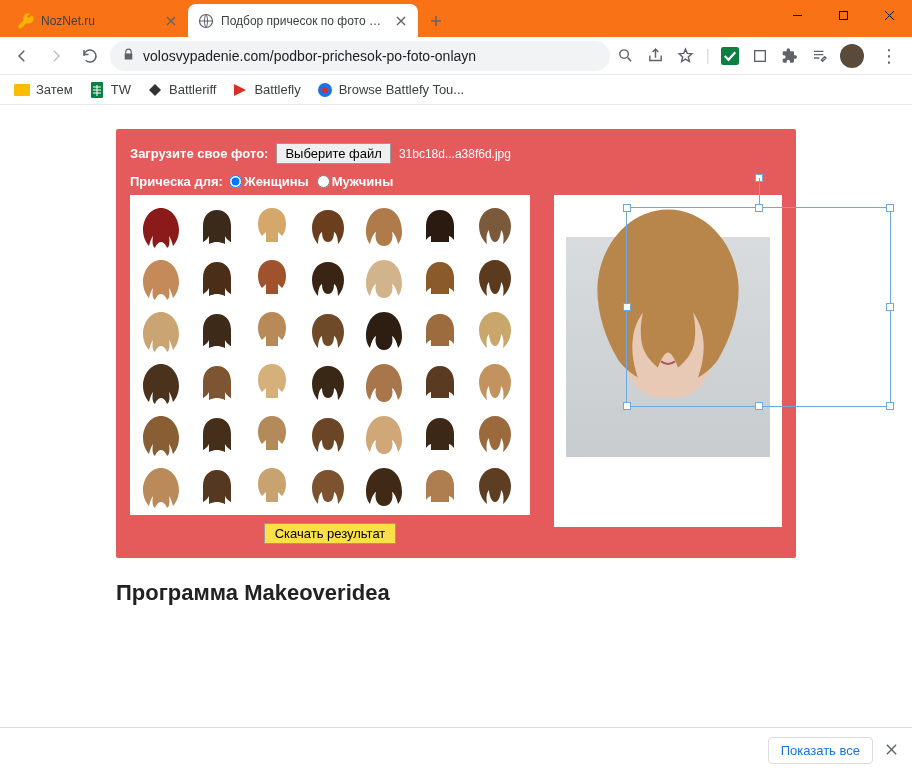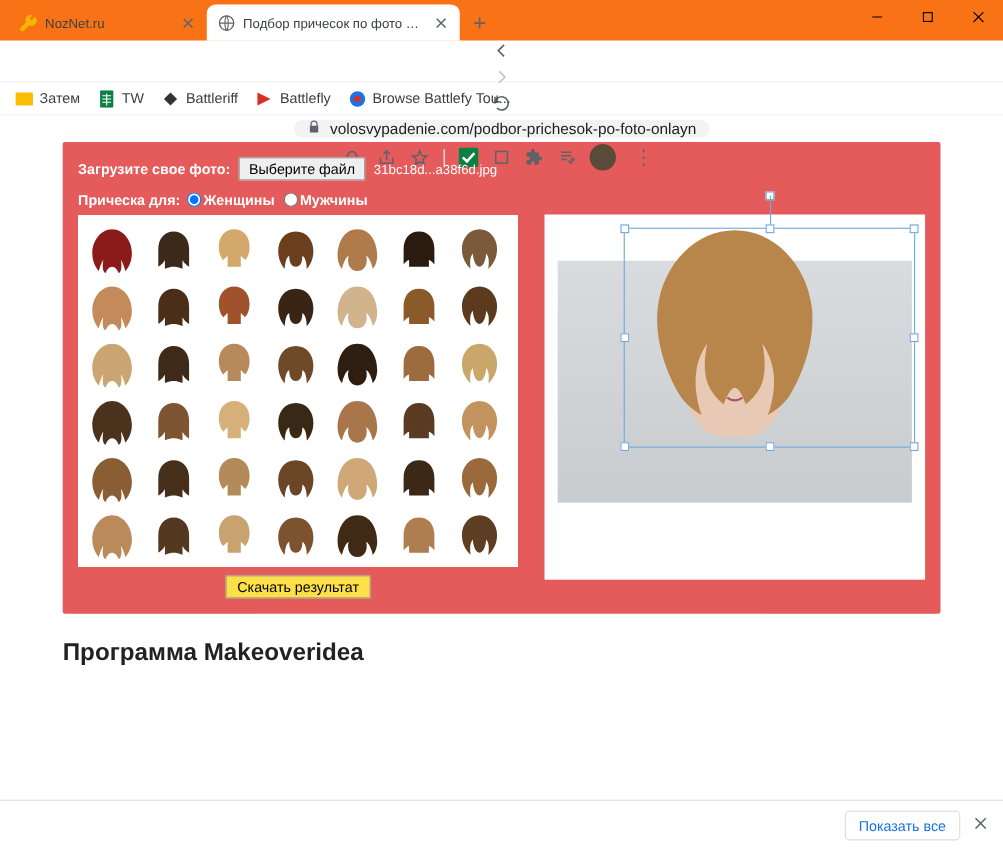--- a/index.html
+++ b/index.html
@@ -10,38 +10,38 @@
 .tab { height: 33px; display: flex; align-items: center; padding: 0 10px; border-radius: 8px 8px 0 0; font-size: 12px; color: #3c4043; gap: 7px; max-width: 230px; min-width: 180px; position: relative; }
 .tab.active { background: #fff; }
 .tab .favicon { width: 16px; height: 16px; flex-shrink: 0; }
 .tab .title { white-space: nowrap; overflow: hidden; text-overflow: ellipsis; flex: 1; }
 .tab .close { width: 14px; height: 14px; color: #5f6368; cursor: pointer; flex-shrink:0; }
 .newtab { width: 28px; height: 28px; display:flex;align-items:center;justify-content:center;color:#5f6368;cursor:pointer;margin-bottom:2px;margin-left:4px; }
 .winctrls { margin-left: auto; display:flex; height:30px; align-self:flex-start; }
 .winbtn { width:46px; display:flex;align-items:center;justify-content:center;color:#000;cursor:pointer; }
 
 
-.addrrow { height: 38px; background:#fff; display:flex; align-items:center; gap:6px; padding:0 8px; border-bottom:1px solid #e8eaed;flex-direction:column; }
+.addrrow { height: 38px; background:#fff; display:flex; align-items:center; gap:6px; padding:0 8px; border-bottom:1px solid #e8eaed; }
 .navbtn { width:28px; height:28px; display:flex;align-items:center;justify-content:center;color:#5f6368;border-radius:50%;cursor:pointer; }
 .navbtn.disabled { color:#bdc1c6; }
 .omnibox { flex:1; height:30px; background:#f1f3f4; border-radius:15px; display:flex; align-items:center; padding:0 12px; gap:8px; font-size:14px; color:#202124; }
 .omnibox .lock { color:#5f6368; font-size:12px; }
 .addr-icons { display:flex; gap:10px; align-items:center; color:#5f6368; }
 .ext-icon { width:20px; height:20px; display:flex;align-items:center;justify-content:center;cursor:pointer; }
 .avatar { width:24px;height:24px;border-radius:50%;background:#5a4a3a;cursor:pointer; }
 .menu-dots { font-size:18px; color:#5f6368; cursor:pointer; padding:0 6px; }
 
 
 .bmrow { height:30px; background:#fff; display:flex; align-items:center; gap:4px; padding:0 8px; border-bottom:1px solid #e8eaed; font-size:13px; color:#3c4043; }
 .bm { display:flex; align-items:center; gap:6px; padding:4px 6px; border-radius:4px; cursor:pointer; }
 .bm .ico { width:16px; height:16px; flex-shrink:0; }
 
 
 .page { height: calc(773px - 37px - 38px - 30px - 46px); overflow:auto; padding: 24px 0 0 0; background:#fff; }
-.wrap { width: 798px; margin: 0 auto; }
+.wrap { width: 680px; margin: 0 auto; }
 
 .redbox { background:#e55a5a; padding:14px; color:#fff; font-size:13px; border-radius:2px; }
 .uploadrow { display:flex; align-items:center; gap:8px; font-weight:bold; margin-bottom:10px; }
 .filebtn { background:#efefef; color:#000; border:1px solid #999; padding:2px 8px; font-size:13px; font-weight:normal; cursor:pointer; }
 .filesel { color:#fff; font-weight:normal; font-size:12px; }
 .genderrow { display:flex; align-items:center; gap:2px; font-weight:bold; margin-bottom:6px; font-size:13px; }
 .genderrow label { display:flex; align-items:center; gap:2px; margin-right:6px; font-weight:bold; }
 
 .cols { display:flex; gap:24px; align-items:flex-start; }
 .leftcol { width:400px; }

